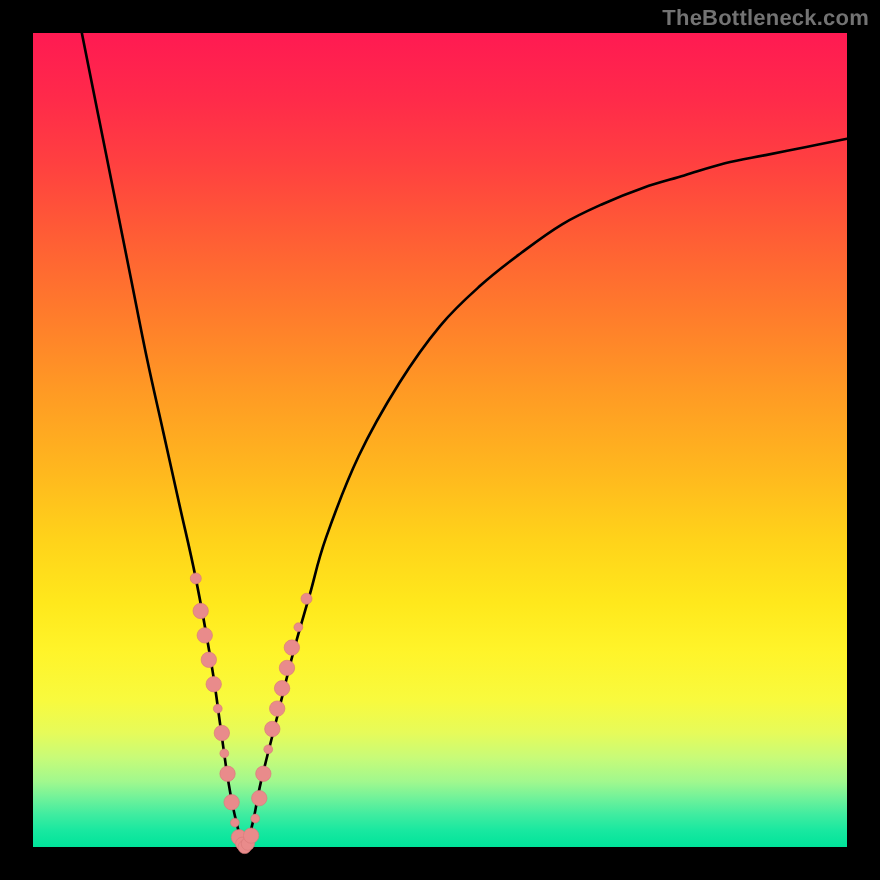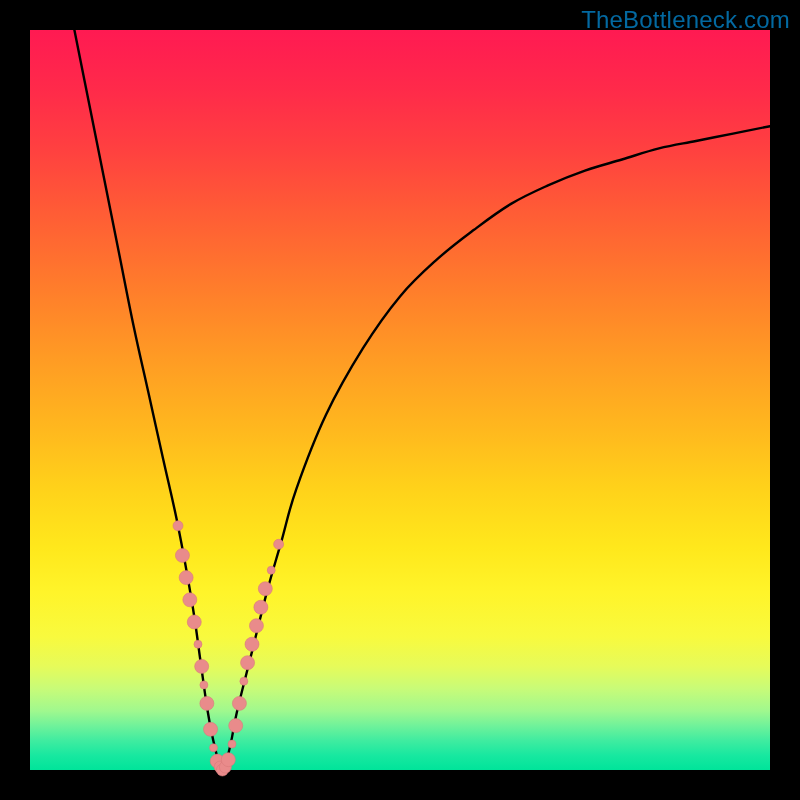--- a/index.html
+++ b/index.html
@@ -42,23 +42,23 @@
       #a0f88e 92%,
       #70f29a 94%,
       #40eca0 96%,
       #18e8a0 98%,
       #00e49a 100%);
   }
   .watermark {
     position: absolute;
     top: 6px;
     right: 10px;
-    color: #0369a1;
-    font-size: 24px;
-    font-weight: 400;
+    color: #737373;
+    font-size: 20px;
+    font-weight: 700;
     letter-spacing: 0.2px;
     user-select: none;
   }
   svg.curve {
     position: absolute;
     left: 0;
     top: 0;
     width: 740px;
     height: 740px;
     overflow: visible;

